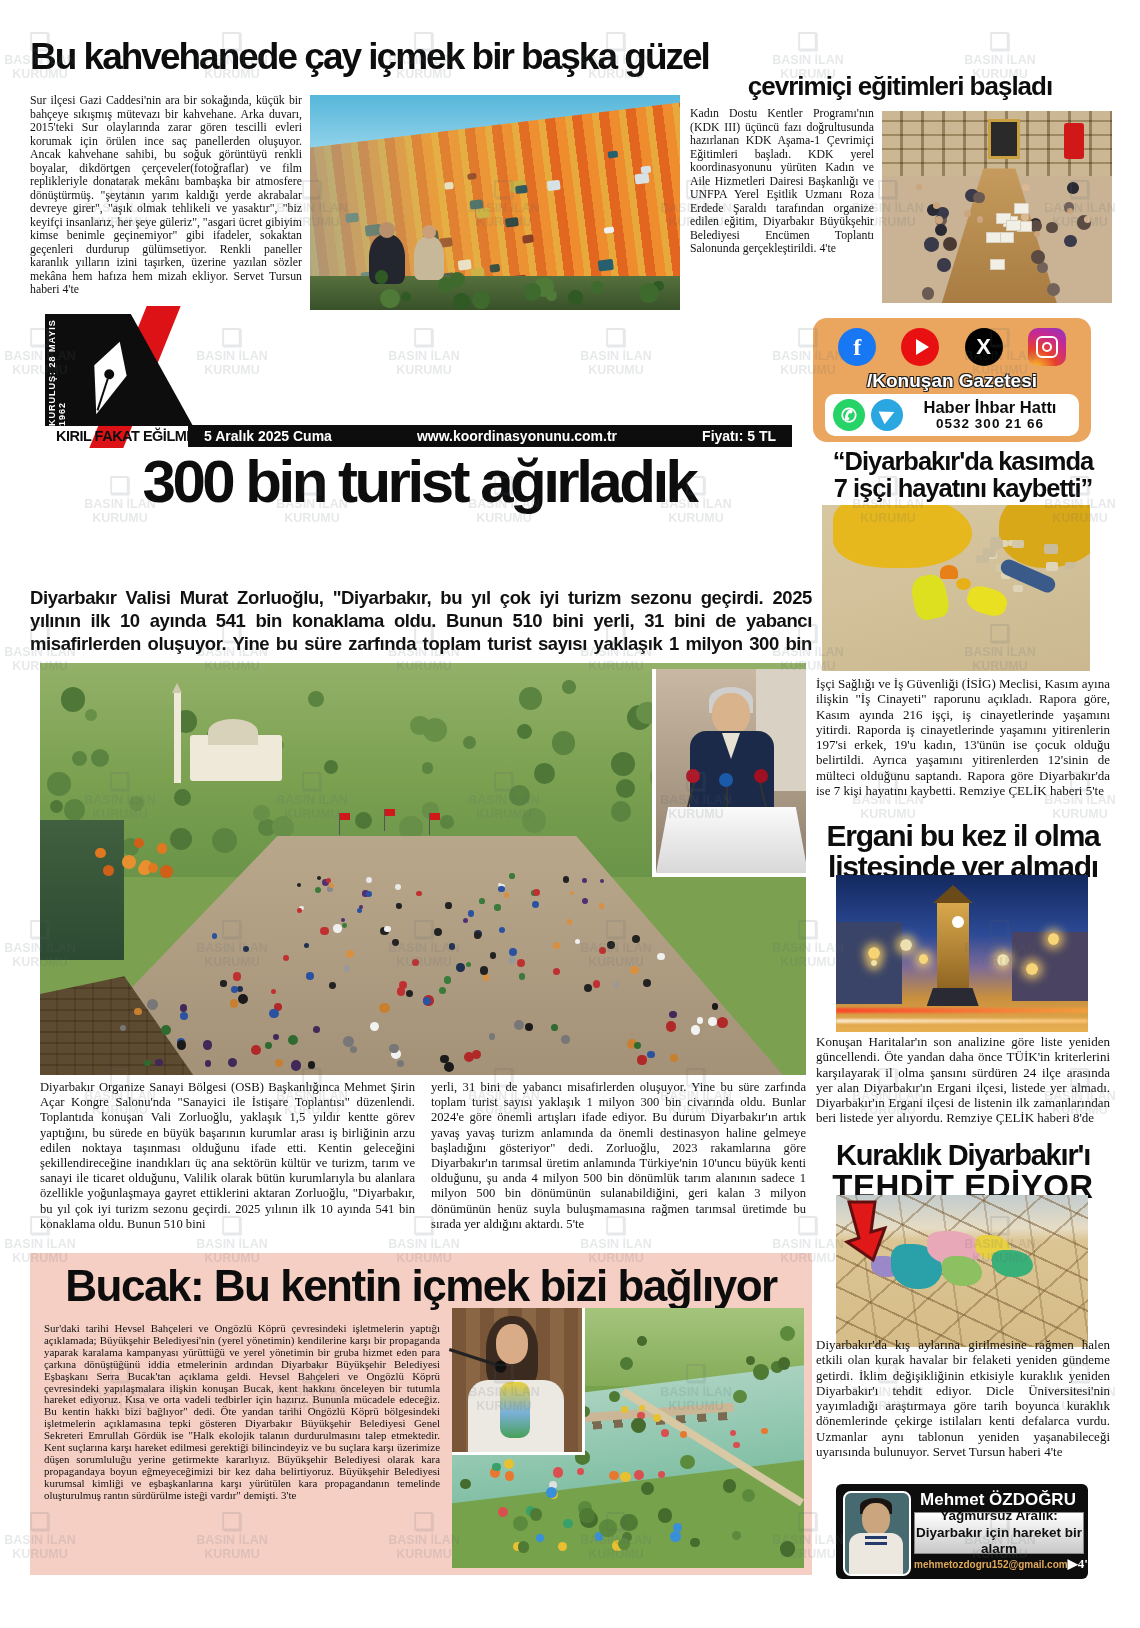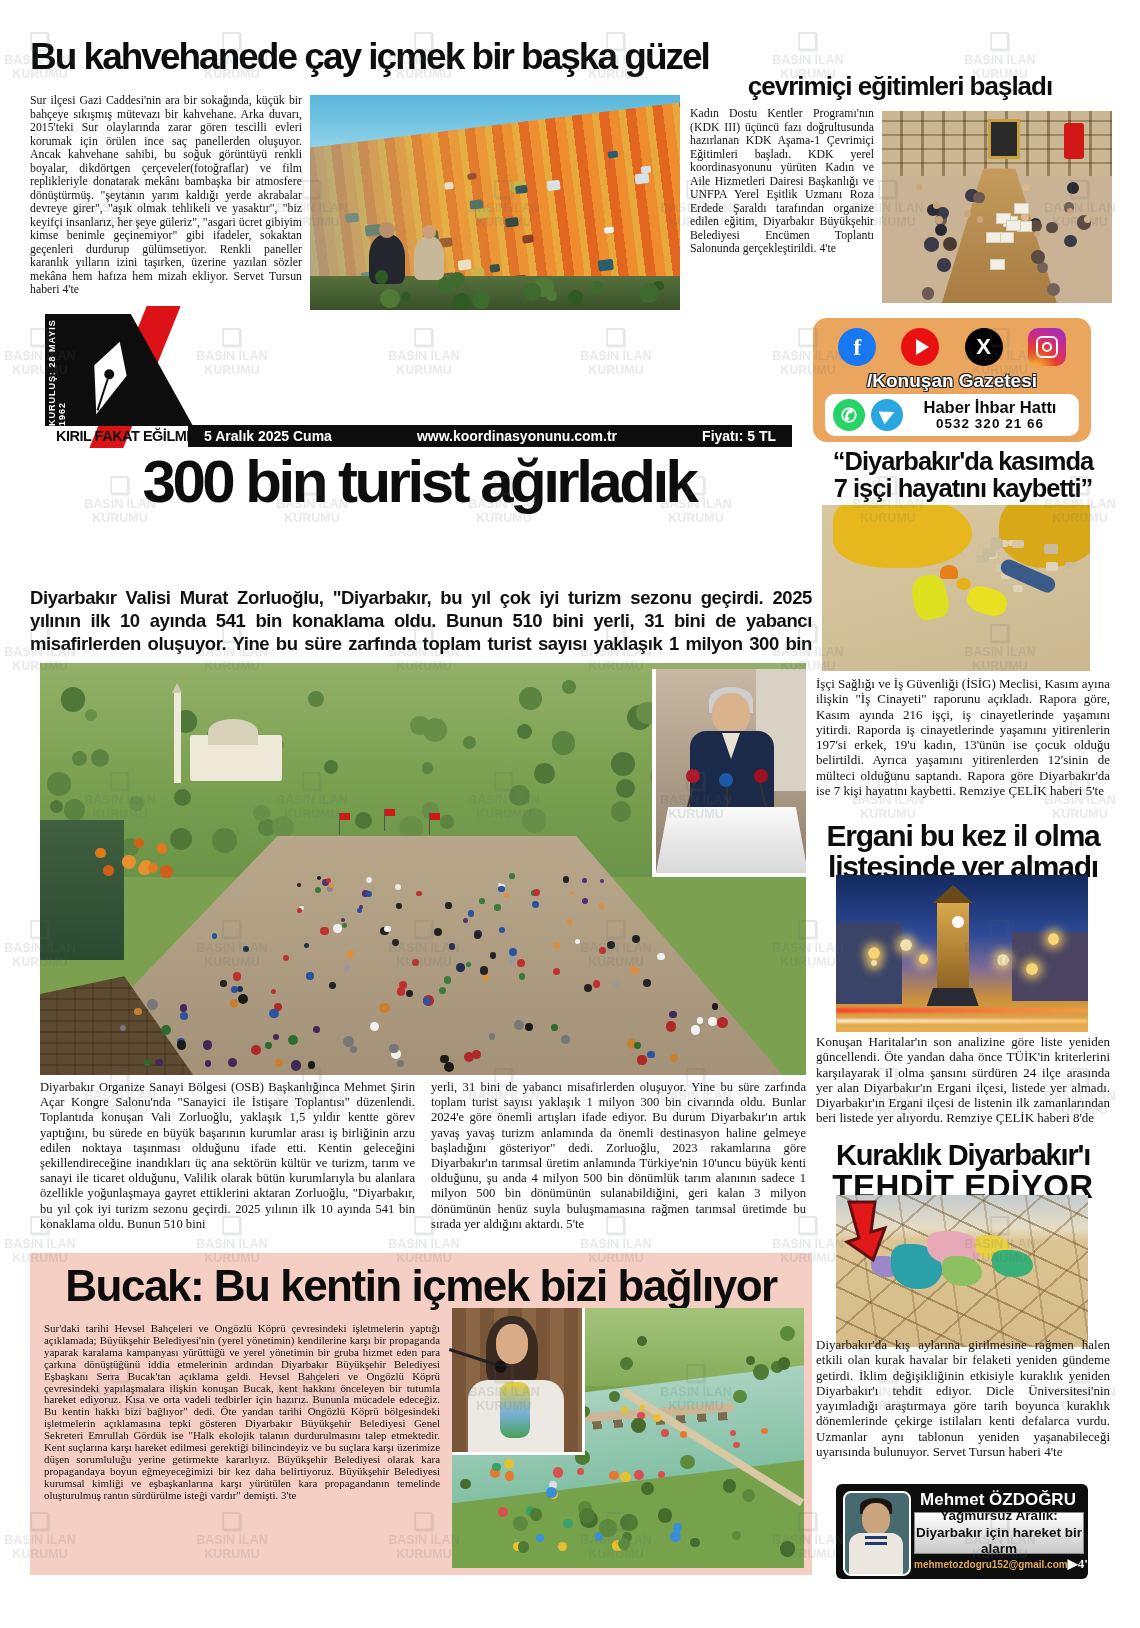--- a/index.html
+++ b/index.html
@@ -333,21 +333,21 @@
         </div>
     </div>
     <div class="sHandle">/Konuşan Gazetesi</div>
     <div class="hotline">
       <div class="sIcon ic-wa">✆</div>
       <div class="sIcon ic-tg">
           <div class="tri"></div>
         </div>
       <div class="hotText">
         <div class="l1">Haber İhbar Hattı</div>
-        <div class="l2">0532 320 21 66</div>
+        <div class="l2">0532 300 21 66</div>
       </div>
     </div>
   </div>
 
   <div class="abs leadH hl">
     <div>300 bin turist ağırladık</div>
   </div>
   <p class="abs deck" style="margin:0;">Diyarbakır Valisi Murat Zorluoğlu, "Diyarbakır, bu yıl çok iyi turizm sezonu geçirdi. 2025 yılının ilk 10 ayında 541 bin konaklama oldu. Bunun 510 bini yerli, 31 bini de yabancı misafirlerden oluşuyor. Yine bu süre zarfında toplam turist sayısı yaklaşık 1 milyon 300 bin civarında oldu" dedi.</p>
 
   <div class="photo ph-main">

